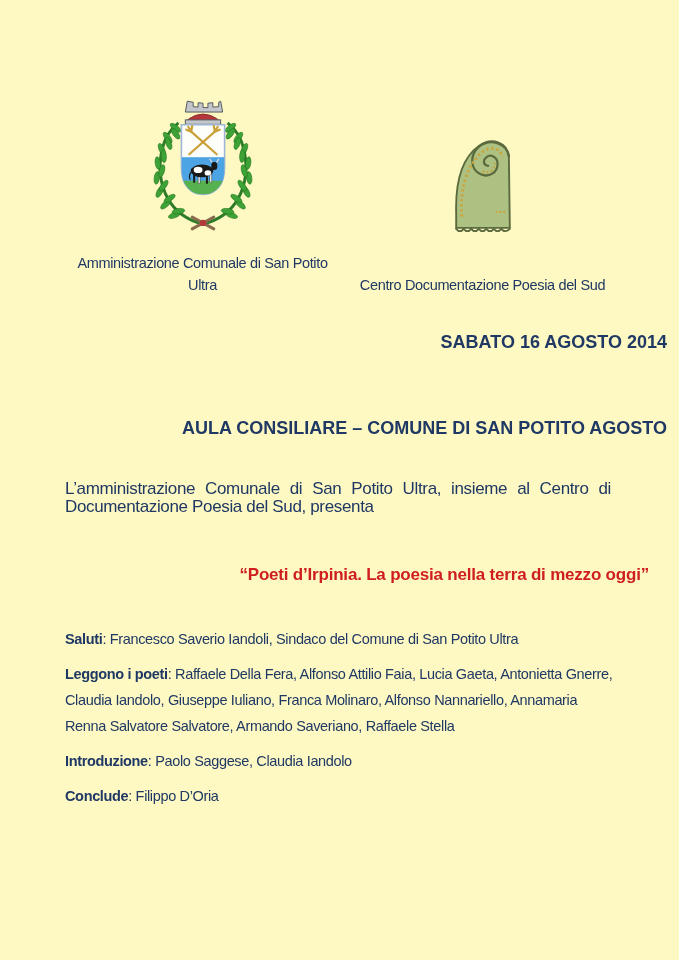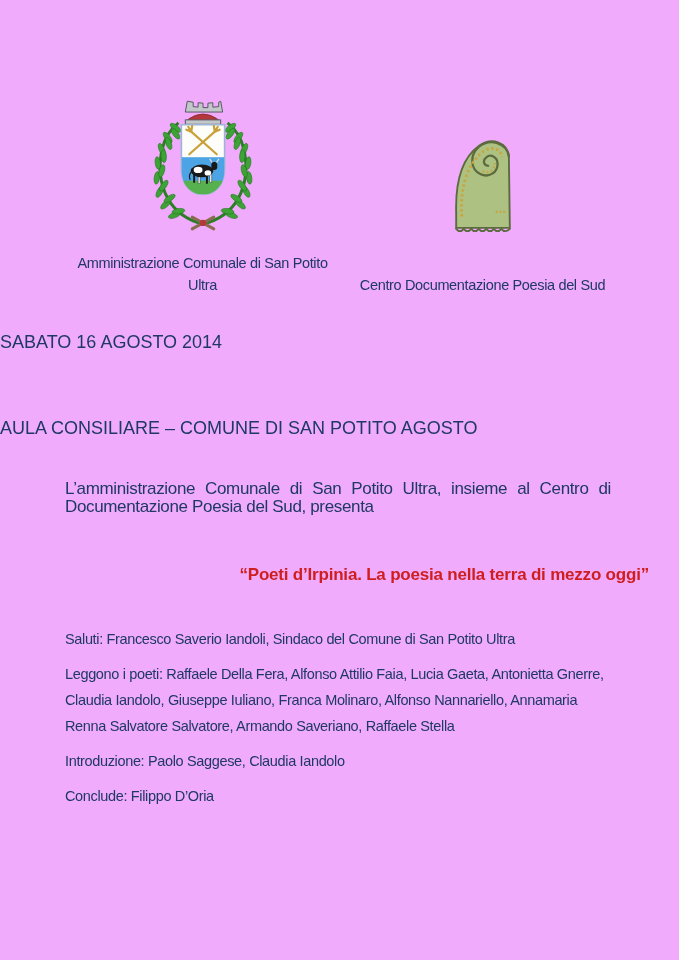--- a/index.html
+++ b/index.html
@@ -1,49 +1,49 @@
 <!DOCTYPE html>
 <html><head>
 <meta charset="utf-8">
 <style>
   html,body{margin:0;padding:0;background:#e9e9e9;}
   .page{
-    width:679px;height:960px;background:#f0abfc;margin:0 auto;
+    width:679px;height:960px;background:#fef9c3;margin:0 auto;
     font-family:"Liberation Sans",sans-serif;color:#1f3864;
     box-sizing:border-box;padding-top:98px;overflow:hidden;position:relative;
   }
   .header-row{display:flex;padding-left:65px;padding-right:64px;}
   .org-col{display:flex;flex-direction:column;align-items:center;}
   .org-col.left{width:275px;}
   .org-col.right{width:265px;margin-left:10px;justify-content:flex-end;}
   .logo-box{height:150px;display:flex;align-items:flex-start;justify-content:center;width:100%;}
   .caption{
     font-size:14.5px;letter-spacing:-0.35px;line-height:22px;text-align:center;margin:4px 0 0;
   }
   .heading{
-    text-align:left;font-size:18px;font-weight:400;line-height:24px;margin:0;
+    text-align:right;font-size:18px;font-weight:700;line-height:24px;margin:12px;
   }
   .h-date{margin-top:34px;}
   .h-venue{margin-top:62px;}
   .h-time{margin-top:18px;}
   .intro{
     margin:40px 65px 0 65px;width:546px;
     font-size:17px;letter-spacing:-0.35px;line-height:18px;
     text-align:justify;text-align-last:left;
   }
   .event-title{
     margin:46px 30px 0;text-align:right;
     font-size:17px;font-weight:700;letter-spacing:-0.2px;line-height:26px;
     color:#cf1e1e;
   }
   .program{margin:38px 64px 0 65px;}
   .program p{
     margin:0 0 9px;font-size:14.5px;letter-spacing:-0.35px;line-height:26px;
   }
-  .program strong{font-weight:400;margin-top:48px;}
+  .program strong{font-weight:700;margin-top:48px;}
   svg{display:block;}
 </style>
 </head>
 <body>
 
 <div class="page">
 
   <div class="header-row">
 
     <div class="org-col left">

